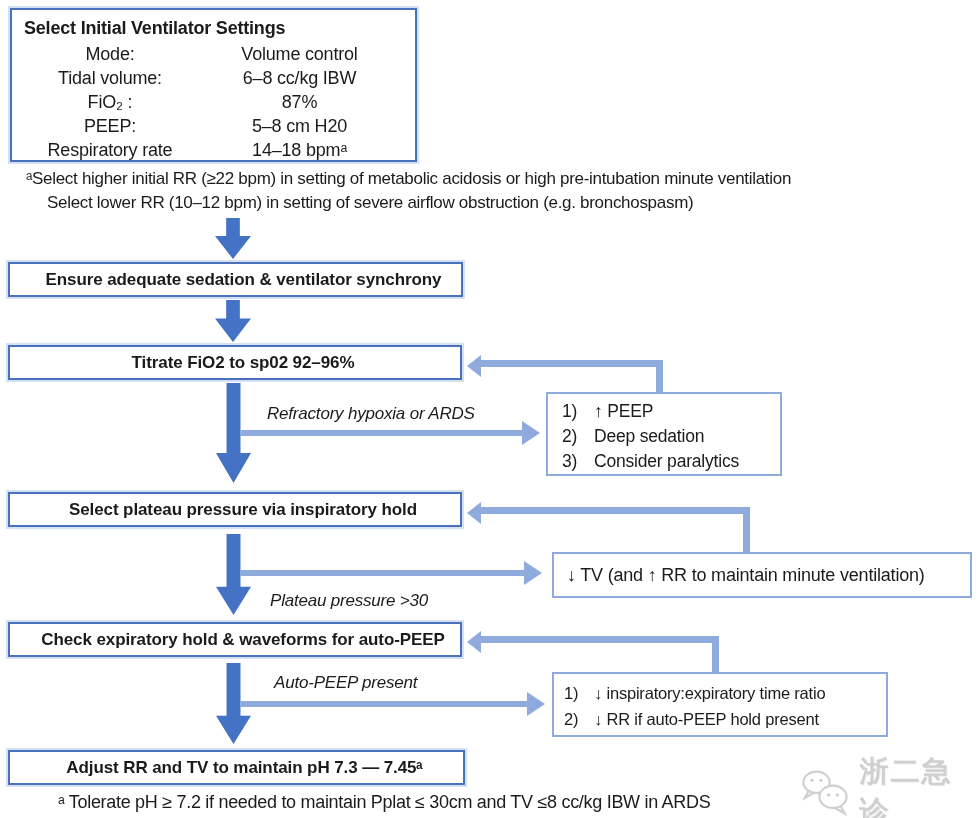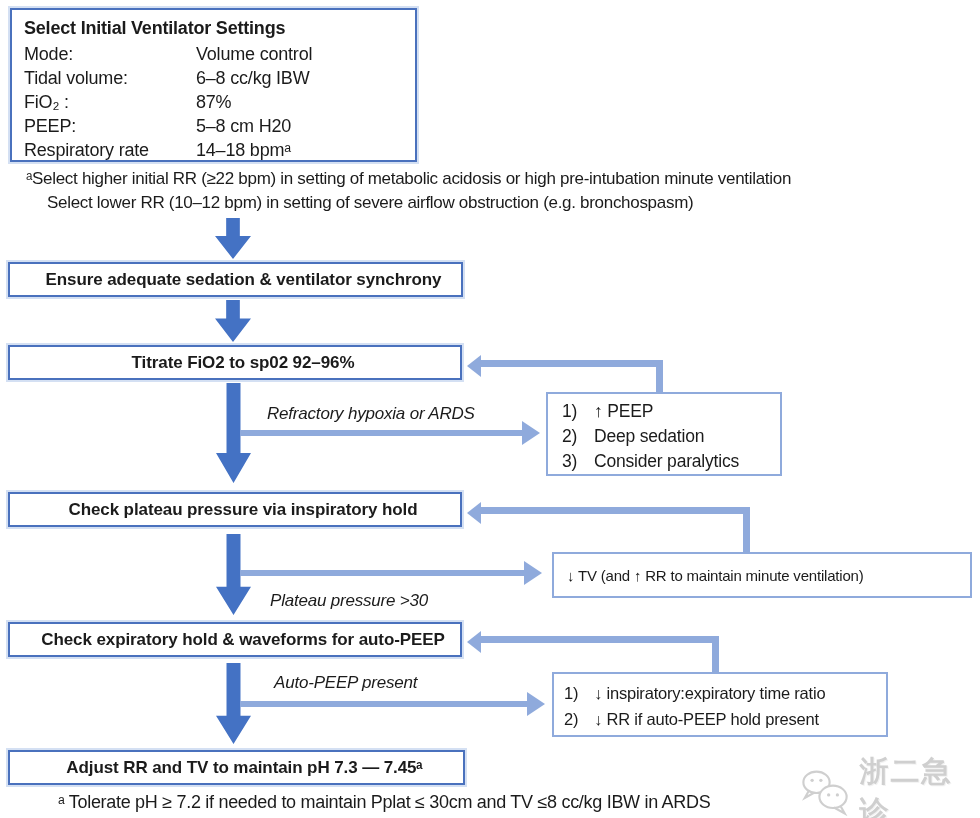--- a/index.html
+++ b/index.html
@@ -10,38 +10,38 @@
     overflow:hidden;
   }
 
   
   .main-box {
     position:absolute; left:8px; width:455px; background:#fff;
     border:2px solid #4a71bd; box-shadow:0 0 0 2px rgba(160,186,228,.45);
   }
   .settings { left:10px; top:8px; width:407px; height:154px; padding:5px 12px 0 12px; }
   .settings-title { font-weight:bold; font-size:18px; line-height:27px; letter-spacing:-0.2px; }
-  .settings-row { display:grid; grid-template-columns:172px 1fr; font-size:18px; line-height:24px; letter-spacing:-0.2px; }
+  .settings-row { display:grid; grid-template-columns:172px 1fr; font-size:18px; line-height:24px; letter-spacing:-0.2px;text-align:center; }
 
   .step {
     height:35px; font-weight:bold; font-size:17px; text-align:center;
     line-height:31px; letter-spacing:-0.1px;padding-left:16px;
   }
   .step-ensure { top:262px; }
   .step-titrate { top:345px; width:454px; }
   .step-plateau { top:492px; width:454px; }
   .step-expiratory { top:622px; width:454px; }
   .step-adjust { top:750px; width:457px; }
 
   .side-box {
     position:absolute; background:#fff; border:2px solid #8faadc; font-size:17.5px;
     letter-spacing:-0.2px;
   }
   .side-box-1 { left:546px; top:392px; width:236px; height:84px; padding:5px 0 0 14px; }
-  .side-box-2 { left:552px; top:552px; width:420px; height:46px; font-size:15px;
+  .side-box-2 { left:552px; top:552px; width:420px; height:46px; font-size:18px;
                 display:flex; align-items:center; padding-left:13px; }
   .side-box-3 { left:552px; top:672px; width:336px; height:65px; padding:6px 0 0 10px; font-size:16.5px; }
   .action-row { display:flex; }
   .side-box-1 .action-num { width:32px; }
   .side-box-1 .action-row { line-height:25px; }
   .side-box-3 .action-num { width:30px; }
   .side-box-3 .action-row { line-height:26px; }
 
   
   .fnote { position:absolute; font-size:17px; letter-spacing:-0.3px; line-height:24px; }
@@ -159,21 +159,21 @@
     <div class="action-row">
       <span class="action-num">2)</span>
       <span>Deep sedation</span>
     </div>
     <div class="action-row">
       <span class="action-num">3)</span>
       <span>Consider paralytics</span>
     </div>
   </div>
 
-  <div class="main-box step step-plateau">Check plateau pressure via inspiratory hold</div>
+  <div class="main-box step step-plateau">Select plateau pressure via inspiratory hold</div>
 
   <div class="loop loop-2">
     <div class="head"></div>
     <div class="bar"></div>
     <div class="vert"></div>
   </div>
 
   <div class="varrow va-4"></div>
   <div class="cond-label cond-2">Plateau pressure &gt;30</div>
   <div class="harrow ha-2">

